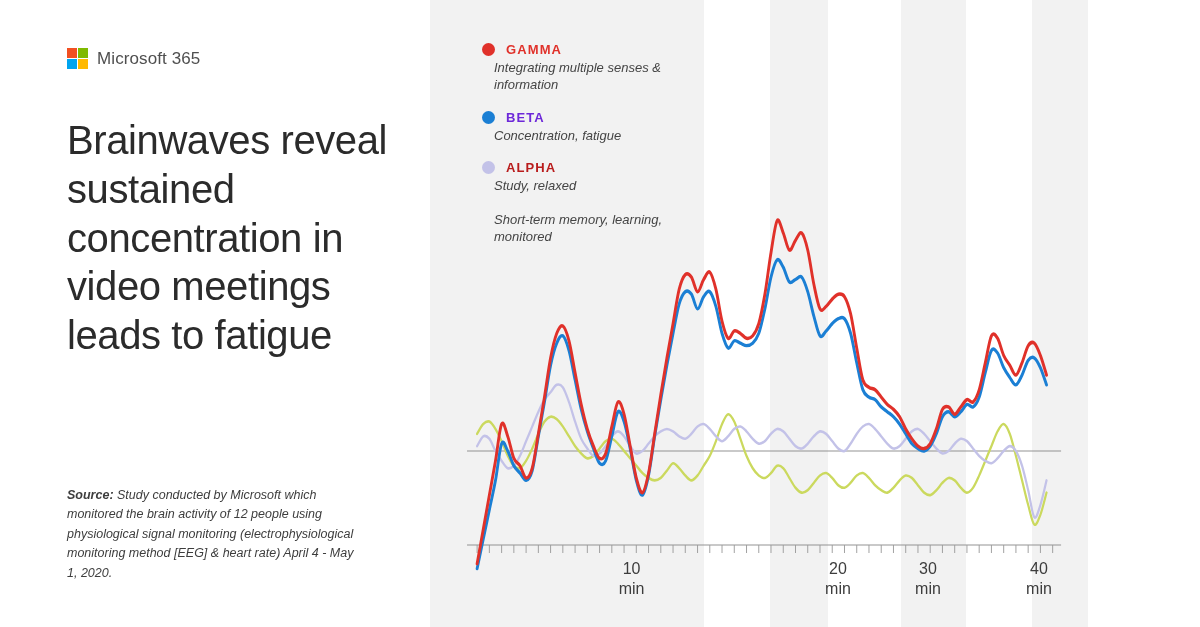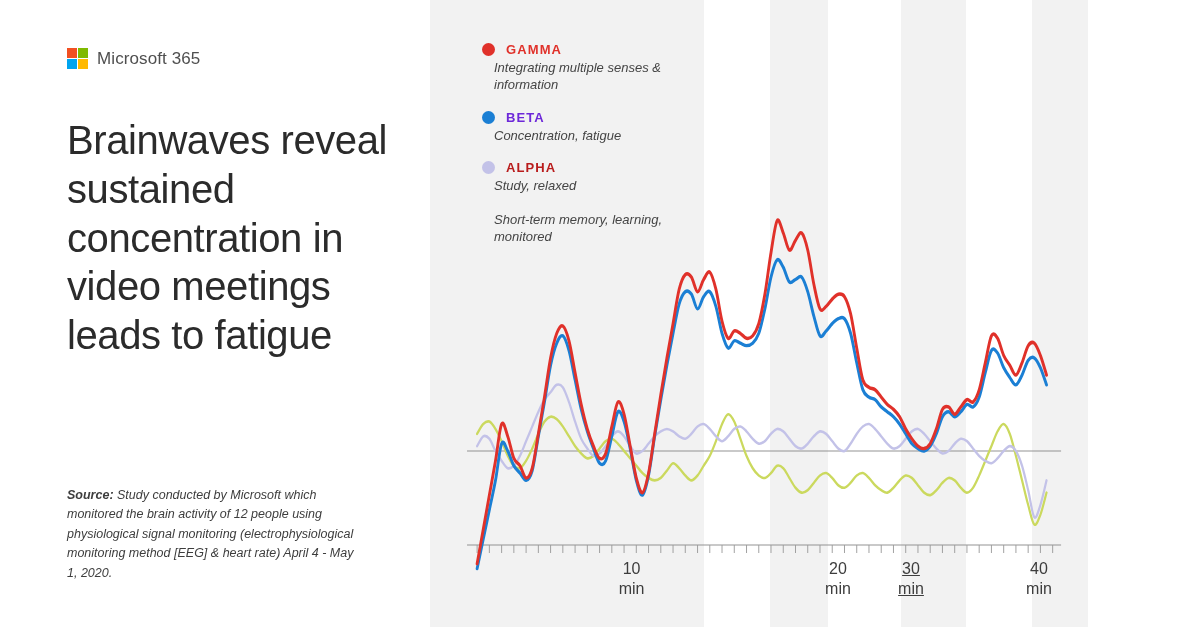--- a/index.html
+++ b/index.html
@@ -180,21 +180,21 @@
       </div>
     <div class="xlabels">
         <div class="xlabel" style="left: 201.532px;">
           <div>10</div>
           <div>min</div>
         </div>
         <div class="xlabel" style="left: 360px; margin-left: 48px;">
           <div>20</div>
           <div>min</div>
         </div>
-        <div class="xlabel" style="left: 481px; text-decoration: underline;">
+        <div class="xlabel" style="left: 498px;">
           <div>30</div>
           <div>min</div>
         </div>
         <div class="xlabel" style="left: 609px;">
           <div>40</div>
           <div>min</div>
         </div>
       </div>
   </div>
 

